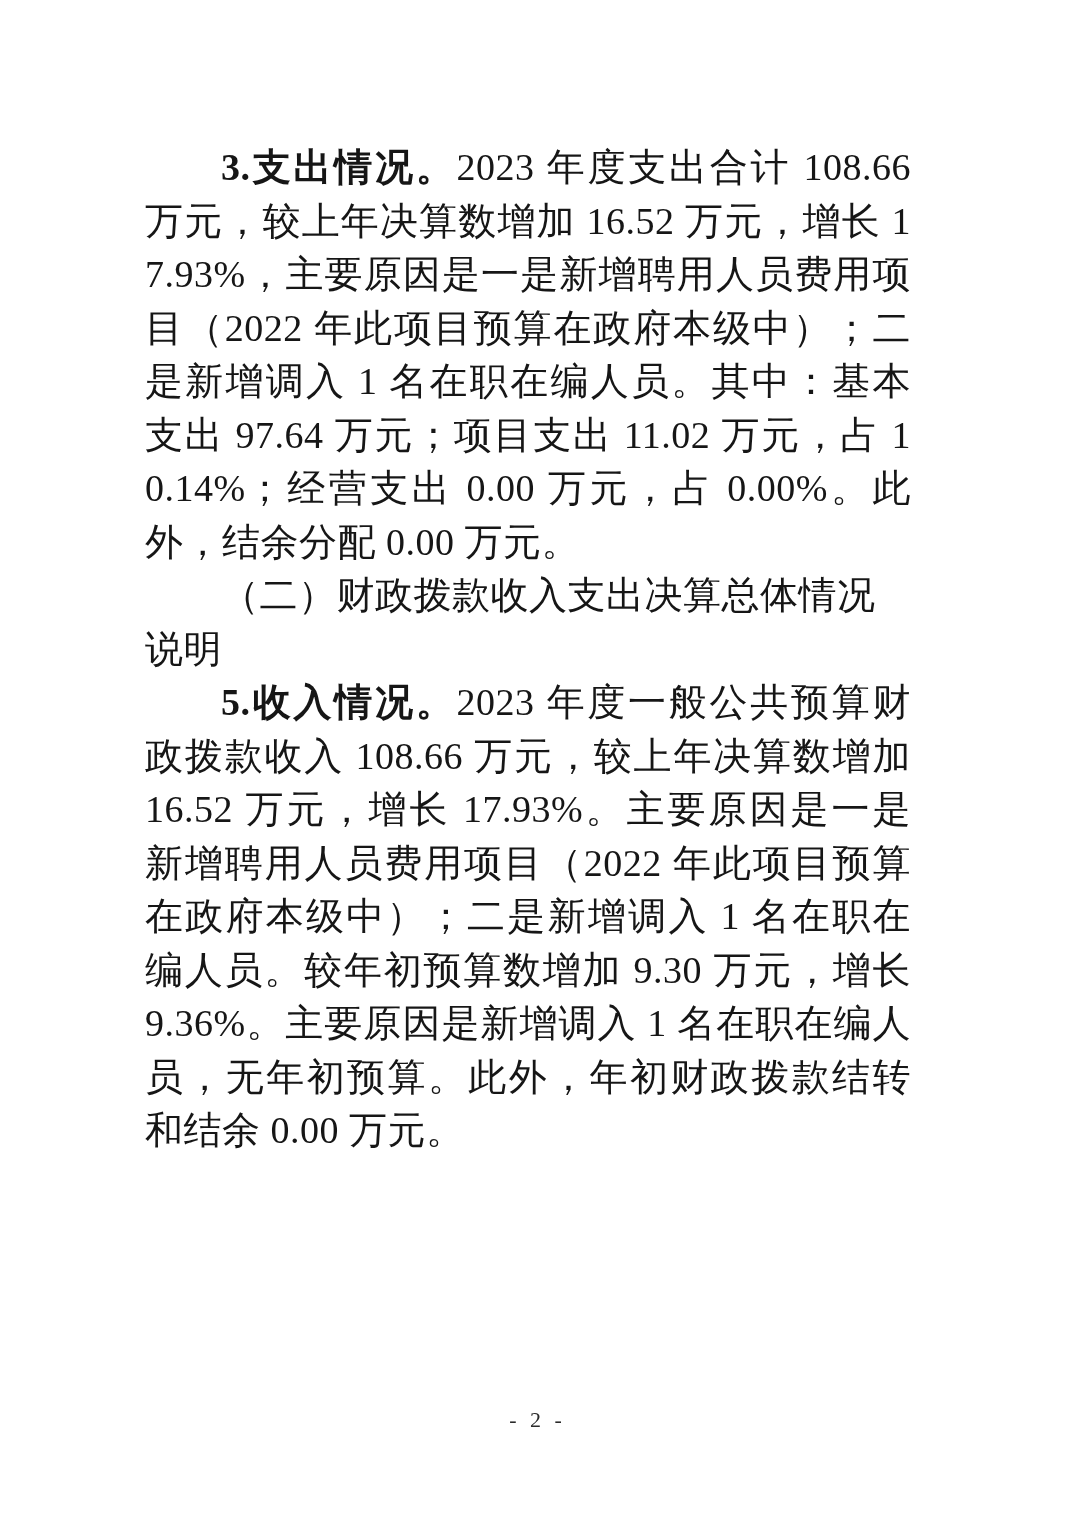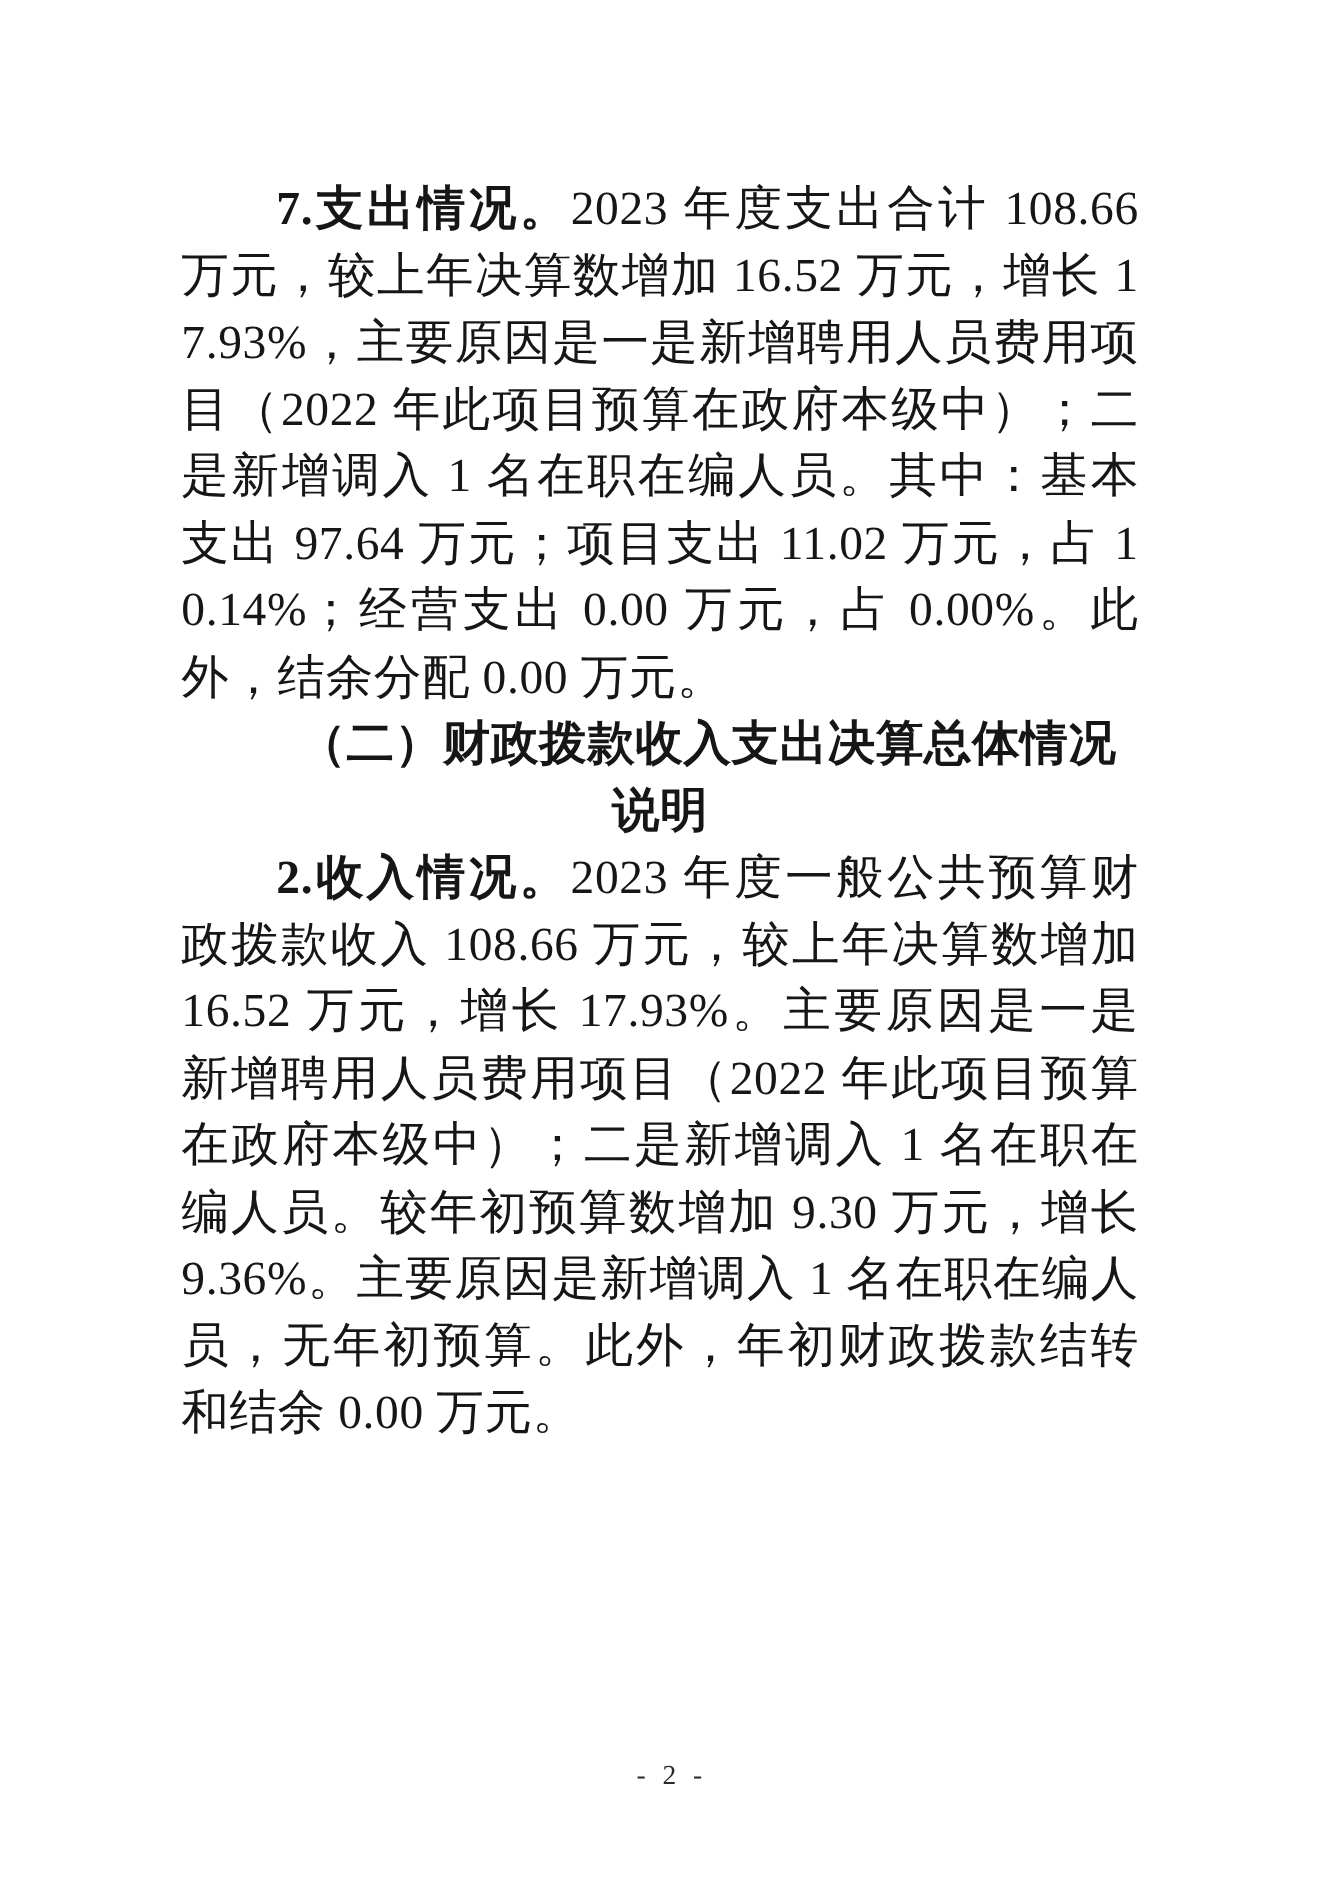--- a/index.html
+++ b/index.html
@@ -27,22 +27,22 @@
     text-justify: inter-character;
     letter-spacing: 0.5px;
   }
   .content p {
     margin: 0;
     padding: 0;
     text-indent: 2em;
     word-break: break-all;
   }
   .content p.heading {
-    font-weight: bold;
-    text-align: center;
+    font-weight: normal;
+    text-align: left;
   }
   .content .lead {
     font-weight: bold;
   }
   .footer {
     position: absolute;
     left: 0;
     top: 1405px;
     width: 100%;
     text-align: center;
@@ -50,18 +50,18 @@
     line-height: 30px;
     letter-spacing: 4px;
     color: #2a2a2a;
   }
 </style>
 </head>
 <body>
 
 <div class="page">
   <div class="content">
-      <p class="block paragraph"><span class="lead">7.支出情况。</span><span>2023 年度支出合计 108.66 万元，较上年决算数增加 16.52 万元，增长 17.93%，主要原因是一是新增聘用人员费用项目（2022 年此项目预算在政府本级中）；二是新增调入 1 名在职在编人员。其中：基本支出 97.64 万元；项目支出 11.02 万元，占 10.14%；经营支出 0.00 万元，占 0.00%。此外，结余分配 0.00 万元。</span></p>
+      <p class="block paragraph"><span class="lead">3.支出情况。</span><span>2023 年度支出合计 108.66 万元，较上年决算数增加 16.52 万元，增长 17.93%，主要原因是一是新增聘用人员费用项目（2022 年此项目预算在政府本级中）；二是新增调入 1 名在职在编人员。其中：基本支出 97.64 万元；项目支出 11.02 万元，占 10.14%；经营支出 0.00 万元，占 0.00%。此外，结余分配 0.00 万元。</span></p>
       <p class="block heading"><span>（二）财政拨款收入支出决算总体情况说明</span></p>
-      <p class="block paragraph"><span class="lead">2.收入情况。</span><span>2023 年度一般公共预算财政拨款收入 108.66 万元，较上年决算数增加 16.52 万元，增长 17.93%。主要原因是一是新增聘用人员费用项目（2022 年此项目预算在政府本级中）；二是新增调入 1 名在职在编人员。较年初预算数增加 9.30 万元，增长 9.36%。主要原因是新增调入 1 名在职在编人员，无年初预算。此外，年初财政拨款结转和结余 0.00 万元。</span></p>
+      <p class="block paragraph"><span class="lead">5.收入情况。</span><span>2023 年度一般公共预算财政拨款收入 108.66 万元，较上年决算数增加 16.52 万元，增长 17.93%。主要原因是一是新增聘用人员费用项目（2022 年此项目预算在政府本级中）；二是新增调入 1 名在职在编人员。较年初预算数增加 9.30 万元，增长 9.36%。主要原因是新增调入 1 名在职在编人员，无年初预算。此外，年初财政拨款结转和结余 0.00 万元。</span></p>
     </div>
   <div class="footer">- 2 -</div>
 </div>
 
 </body></html>

